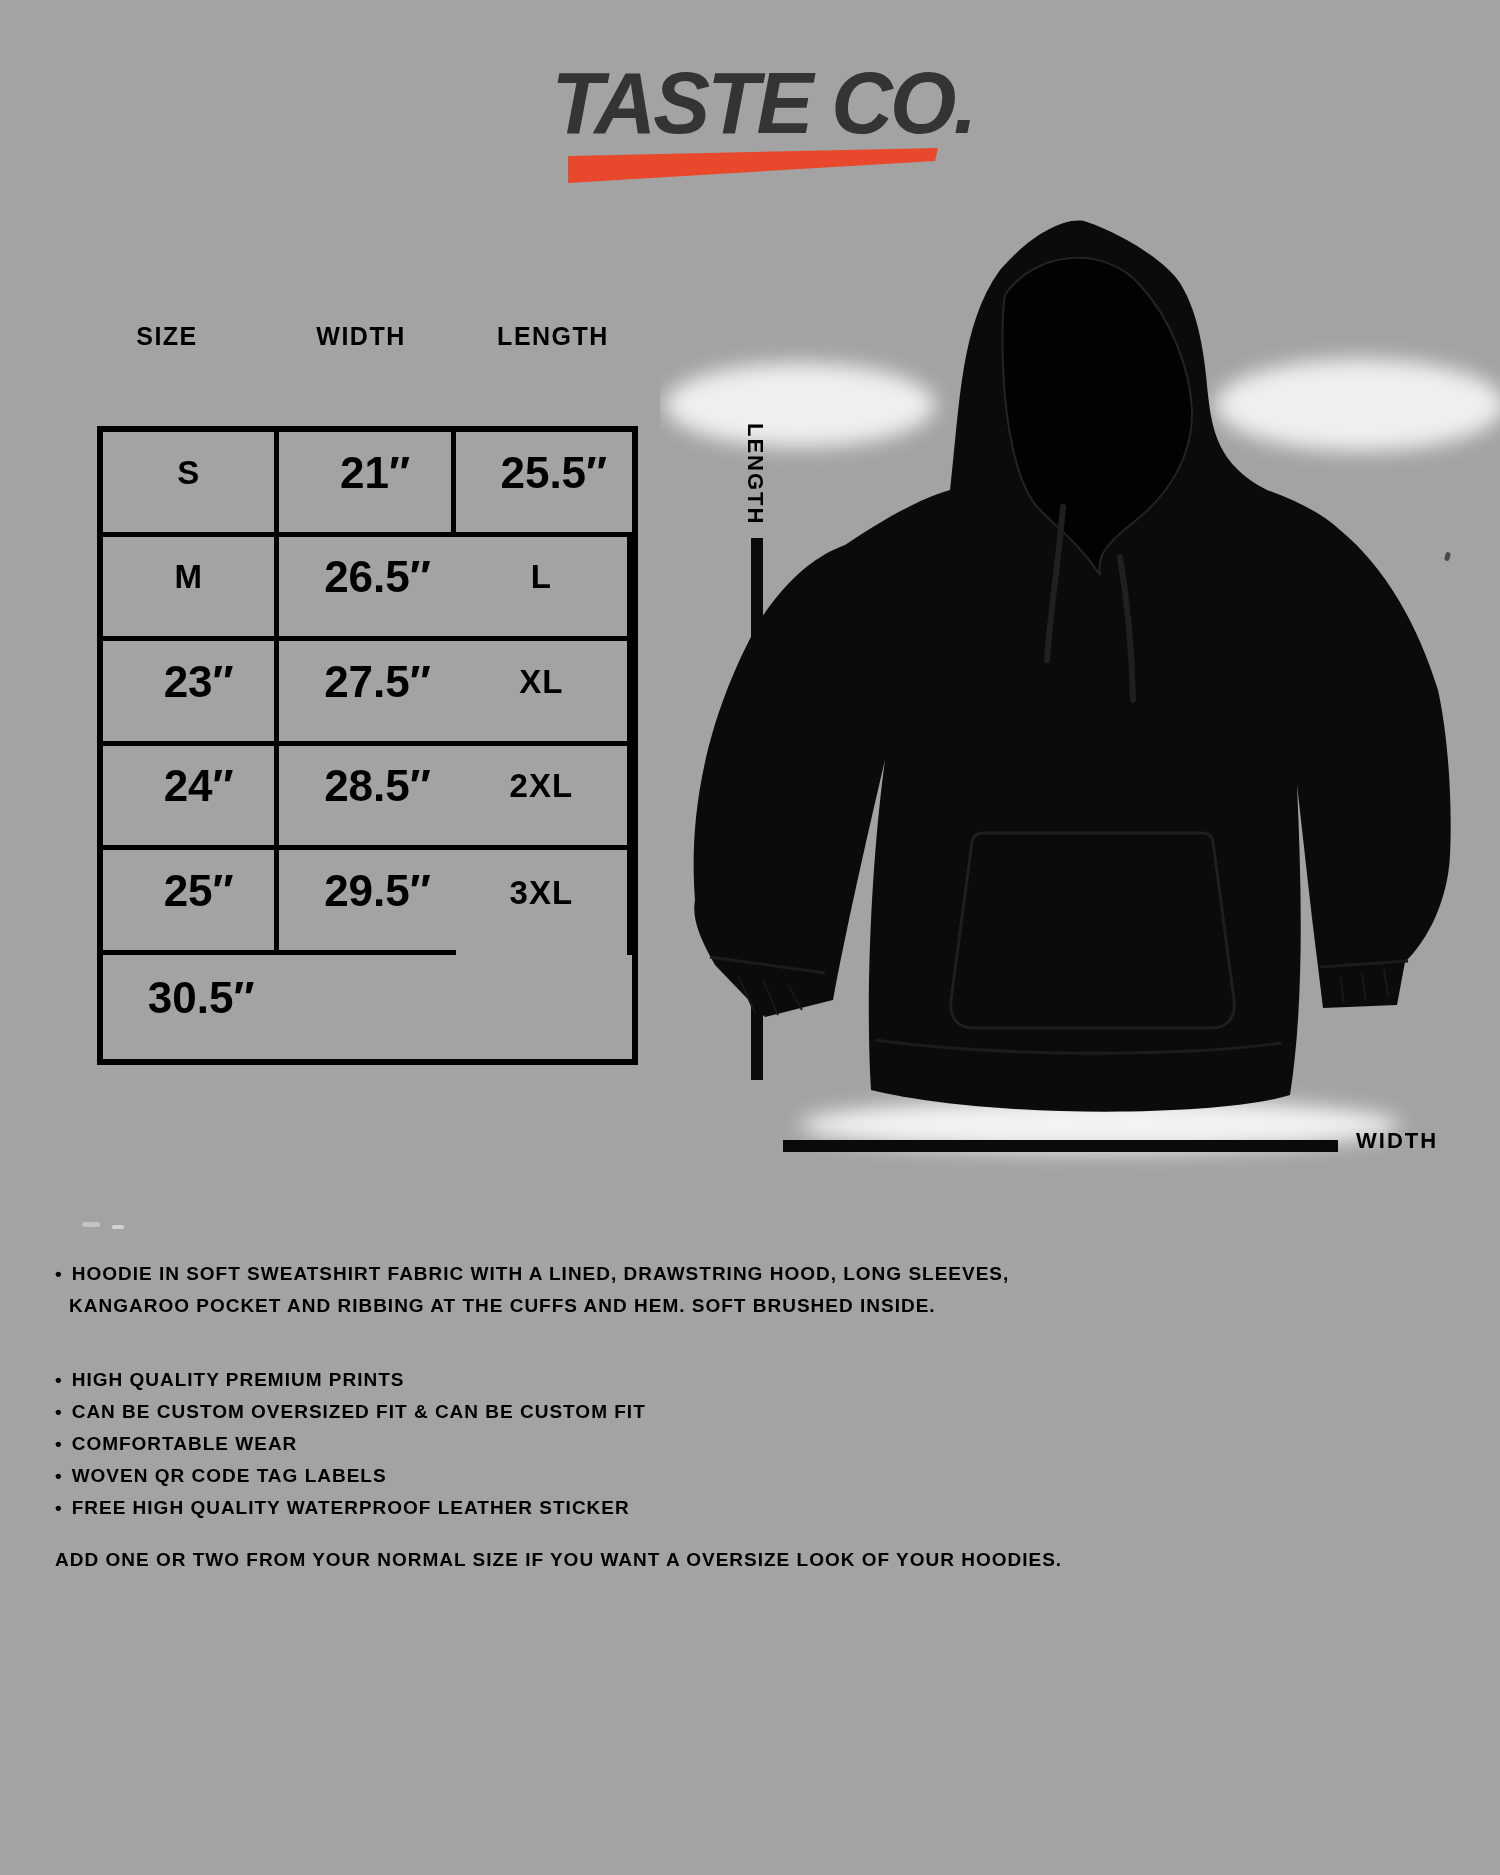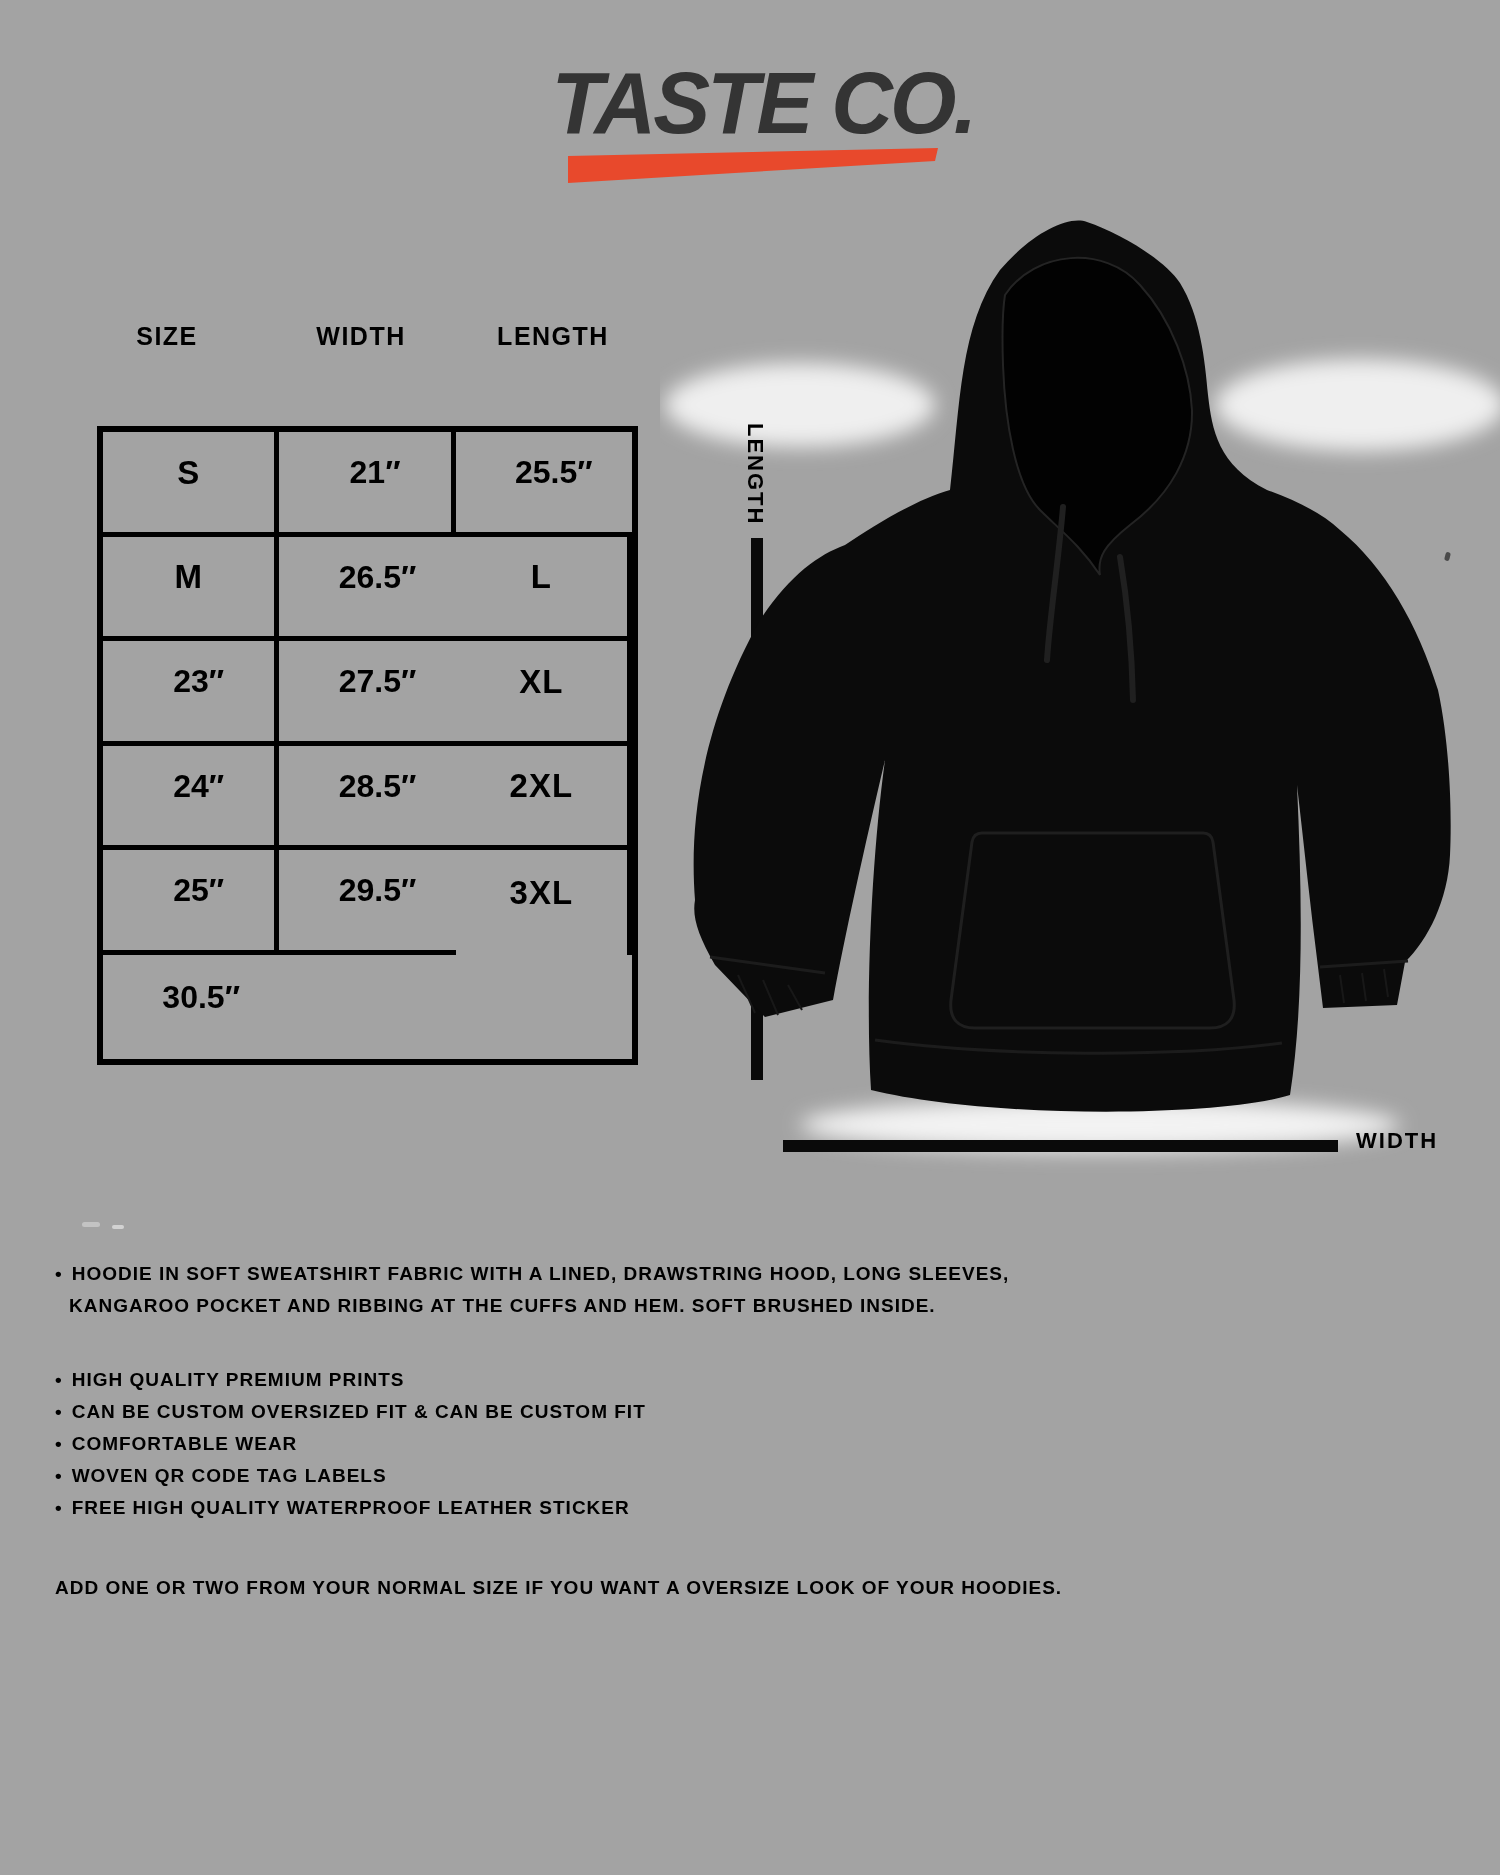--- a/index.html
+++ b/index.html
@@ -15,36 +15,36 @@
   .chart-hdr{top:322px;transform:translateX(-50%);font-size:25px;font-weight:bold;letter-spacing:1.5px;white-space:nowrap;}
 
   
   #size-table{left:97px;top:426px;width:541px;height:639px;border:6px solid #000;box-sizing:border-box;
     display:grid;grid-template-columns:1fr 1fr 1fr;grid-auto-rows:1fr;}
   #size-table .cell{display:flex;align-items:center;justify-content:center;box-sizing:border-box;
     border-right:5px solid #000;border-bottom:5px solid #000;padding-bottom:18px;}
   #size-table .cell.last-col{border-right:none;text-align:center;}
   #size-table .cell.last-row{border-bottom:none;}
   .size-label{font-size:33px;font-weight:bold;letter-spacing:1px;}
-  .dim-value{font-size:32px;font-weight:bold;margin-left:20px;}
+  .dim-value{font-size:44px;font-weight:bold;margin-left:20px;}
 
   
   #length-bar{left:751px;top:538px;width:12px;height:542px;background:#0a0a0a;z-index:1;}
   #hoodie-svg{left:660px;top:195px;z-index:2;}
   #length-label{left:768px;top:423px;transform:rotate(90deg);transform-origin:top left;
     font-size:22px;font-weight:bold;letter-spacing:2px;white-space:nowrap;z-index:3;}
   #width-bar{left:783px;top:1140px;width:555px;height:12px;background:#0a0a0a;z-index:3;}
   #width-label{left:1356px;top:1128px;font-size:22px;font-weight:bold;letter-spacing:2px;z-index:3;}
 
   
   #description{left:55px;top:1258px;width:1400px;font-size:19px;font-weight:bold;letter-spacing:1px;line-height:32px;}
   .intro-line2{padding-left:14px;}
   #feature-list{margin-top:42px;}
   .bullet{margin-right:9px;}
-  #oversize-note{margin-top:48px;}
+  #oversize-note{margin-top:20px;}
 
   
   .smudge{background:#c3c3c3;border-radius:3px;}
   #stray-mark{left:1445px;top:552px;width:5px;height:9px;background:#4a4a4a;border-radius:3px;transform:rotate(14deg);z-index:3;}
 </style>
 </head>
 <body>
 
 <div id="stage">
 

